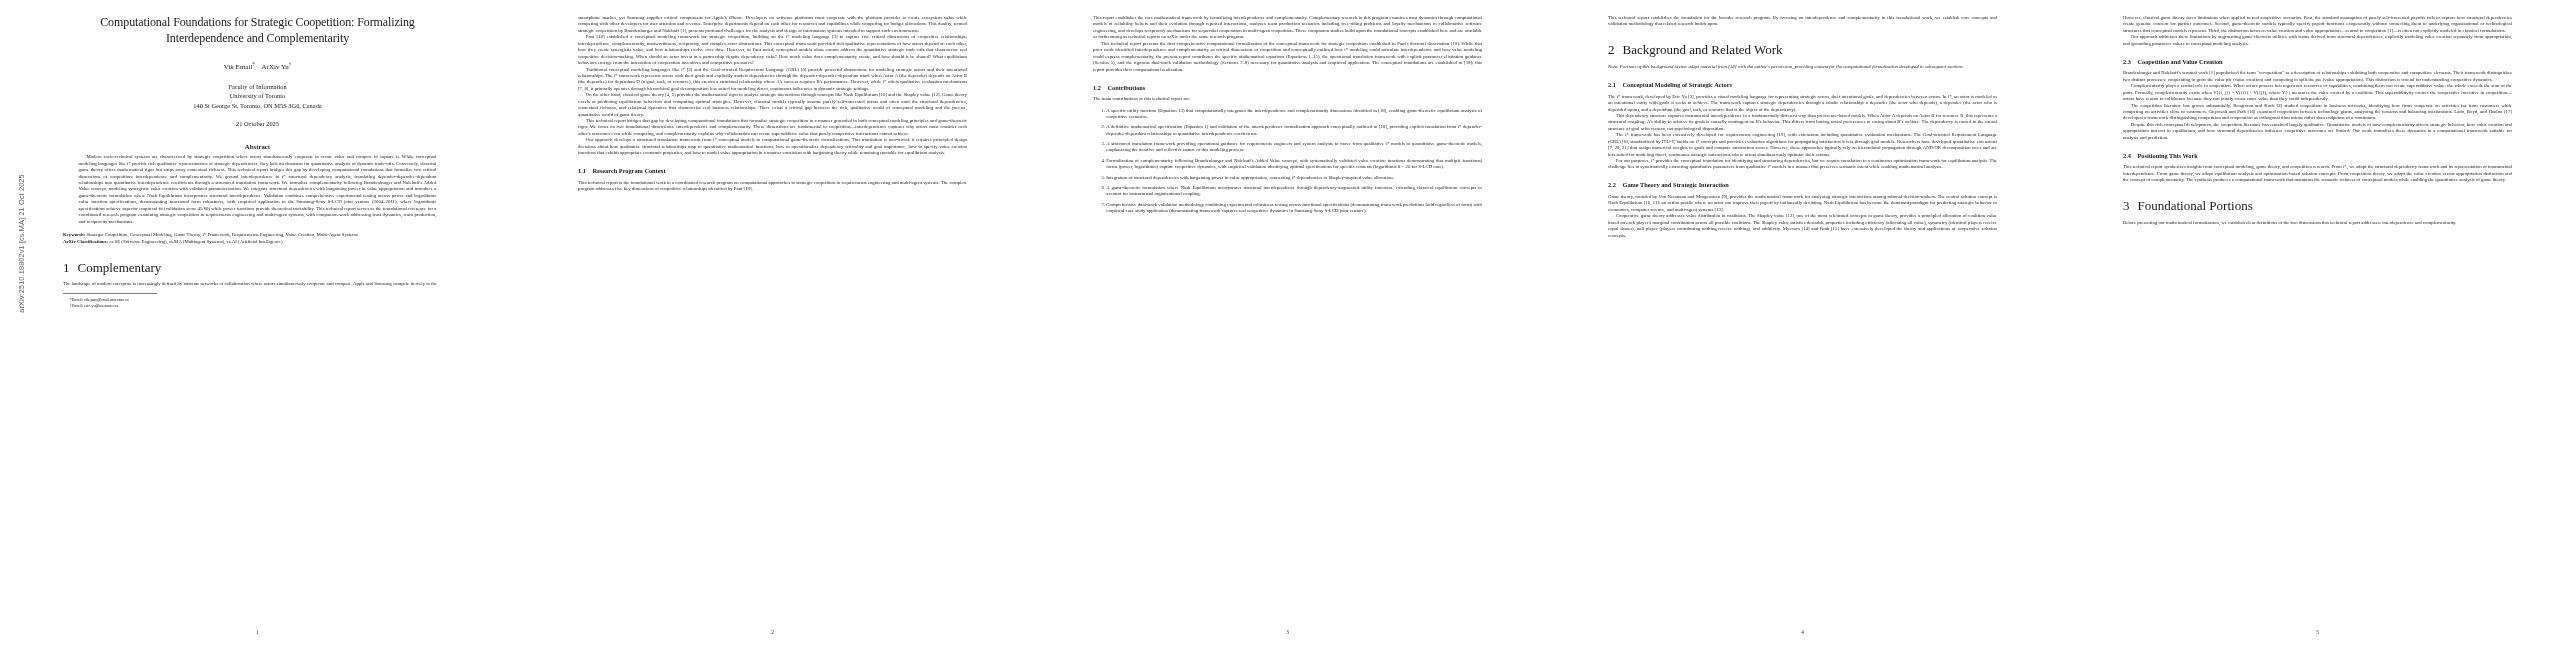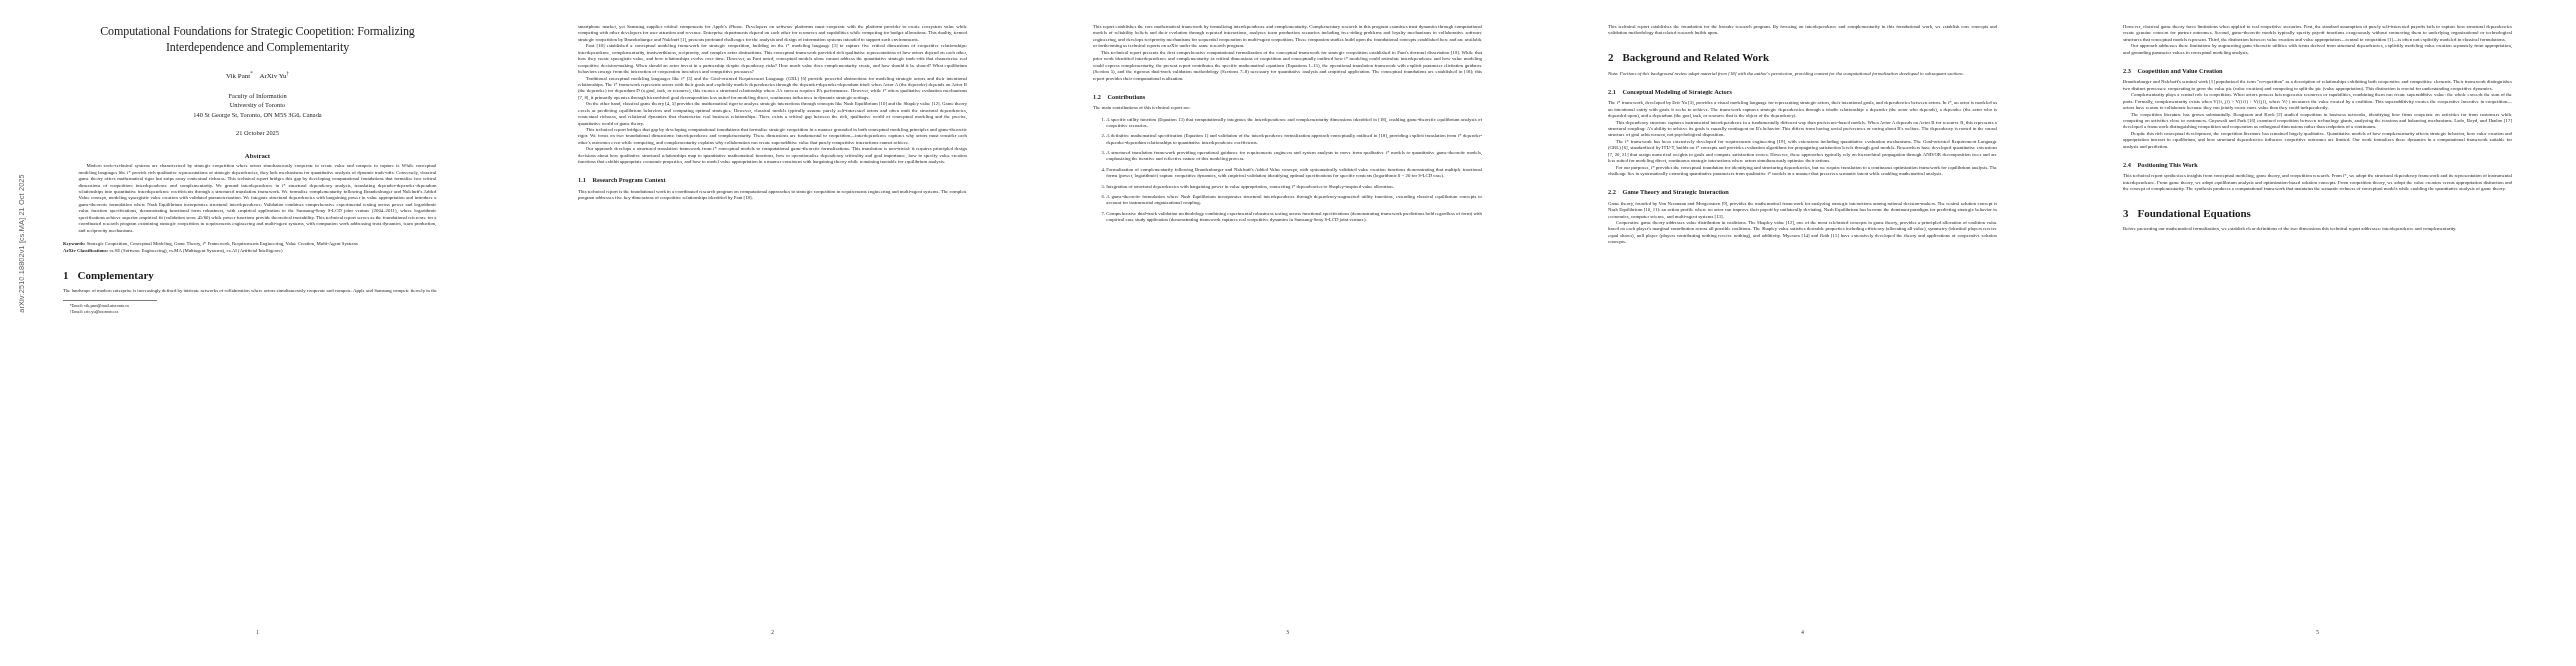--- a/index.html
+++ b/index.html
@@ -31,21 +31,21 @@
     height: 667px;
     background: #ffffff;
     box-sizing: border-box;
     overflow: hidden;
     flex: 0 0 515px;
   }
 
   .page-body {
     position: absolute;
     left: 63px;
-    top: 24px;
+    top: 15px;
     width: 389px;
   }
 
   
   .arxiv-stamp {
     position: absolute;
     left: -84px;
     top: 239px;
     width: 211px;
     transform: rotate(-90deg);
@@ -108,22 +108,22 @@
   .meta-block {
     font-size: 4.8px;
     line-height: 1.345;
     text-align: justify;
     margin: 7.2px 0 0 0;
   }
   .meta-block b { font-weight: bold; }
 
   
   h1.sec {
-    font-size: 11px;
-    font-weight: bold;
+    font-size: 13px;
+    font-weight: normal;
     margin: 14.5px 0 6.1px 0;
     line-height: 1.2;
   }
   h1.sec .num { display: inline-block; min-width: 14.5px; }
   h2.sub {
     font-size: 6.3px;
     font-weight: bold;
     margin: 10.6px 0 5px 0;
     line-height: 1.2;
   }
@@ -185,21 +185,21 @@
   <div class="page">
     <div class="arxiv-stamp">arXiv:2510.18802v1  [cs.MA]  21 Oct 2025</div>
 
     <div class="page-body">
       <div class="doc-title">
         <div>Computational Foundations for Strategic Coopetition: Formalizing</div>
         <div>Interdependence and Complementarity</div>
       </div>
 
       <div class="authors">
-        <span>Vik Pant</span><sup>*</sup><span class="sep"></span><span>ArXiv Yu</span><sup>†</sup>
+        <span>Vik Email</span><sup>*</sup><span class="sep"></span><span>ArXiv Yu</span><sup>†</sup>
       </div>
 
       <div class="affil">
         <div>Faculty of Information</div>
         <div>University of Toronto</div>
         <div>140 St George St, Toronto, ON M5S 3G6, Canada</div>
       </div>
 
       <div class="docdate">21 October 2025</div>
 
@@ -309,21 +309,21 @@
       <p class="body">Complementarity plays a central role in coopetition. When actors possess heterogeneous resources or capabilities, combining them can create superadditive value: the whole exceeds the sum of the parts. Formally, complementarity exists when V({i, j}) &gt; V({i}) + V({j}), where V(·) measures the value created by a coalition. This superadditivity creates the cooperative incentive in coopetition—actors have reason to collaborate because they can jointly create more value than they could independently.</p>
       <p class="body">The coopetition literature has grown substantially. Bengtsson and Kock [2] studied coopetition in business networks, identifying how firms cooperate on activities far from customers while competing on activities close to customers. Gnyawali and Park [16] examined coopetition between technology giants, analyzing the tensions and balancing mechanisms. Lado, Boyd, and Hanlon [17] developed a framework distinguishing competition and cooperation as orthogonal dimensions rather than endpoints of a continuum.</p>
       <p class="body">Despite this rich conceptual development, the coopetition literature has remained largely qualitative. Quantitative models of how complementarity affects strategic behavior, how value creation and appropriation interact in equilibrium, and how structural dependencies influence coopetitive outcomes are limited. Our work formalizes these dynamics in a computational framework suitable for analysis and prediction.</p>
 
       <h2 class="sub">
         <span class="num">2.4</span><span>Positioning This Work</span>
       </h2>
       <p class="body noind">This technical report synthesizes insights from conceptual modeling, game theory, and coopetition research. From i*, we adopt the structural dependency framework and its representation of instrumental interdependence. From game theory, we adopt equilibrium analysis and optimization-based solution concepts. From coopetition theory, we adopt the value creation versus appropriation distinction and the concept of complementarity. The synthesis produces a computational framework that maintains the semantic richness of conceptual models while enabling the quantitative analysis of game theory.</p>
 
       <h1 class="sec">
-        <span class="num">3</span><span>Foundational Equations</span>
+        <span class="num">3</span><span>Foundational Portions</span>
       </h1>
       <p class="body noind">Before presenting our mathematical formalization, we establish clear definitions of the two dimensions this technical report addresses: interdependence and complementarity.</p>
     </div>
     <div class="folio">5</div>
   </div>
 
 </div>
 
 
 </body></html>

